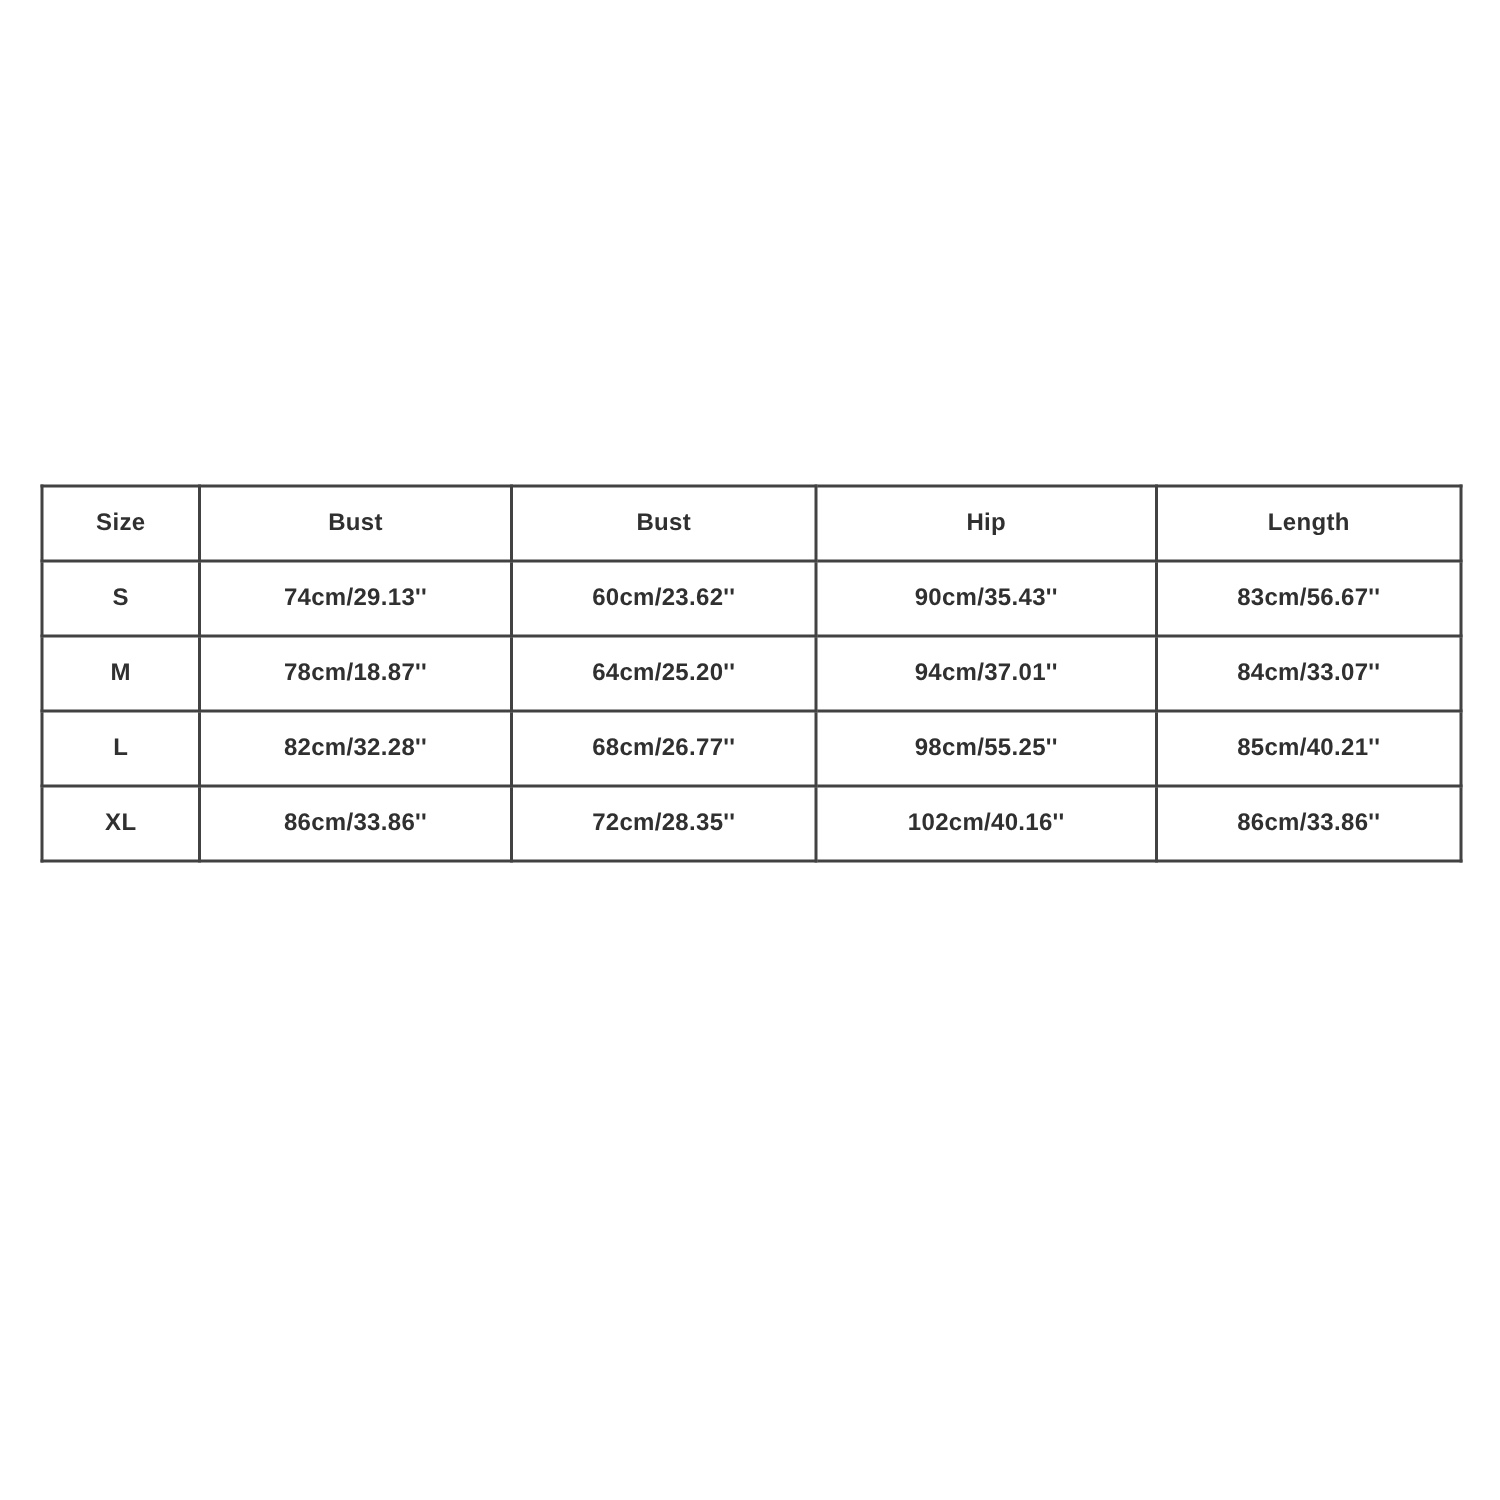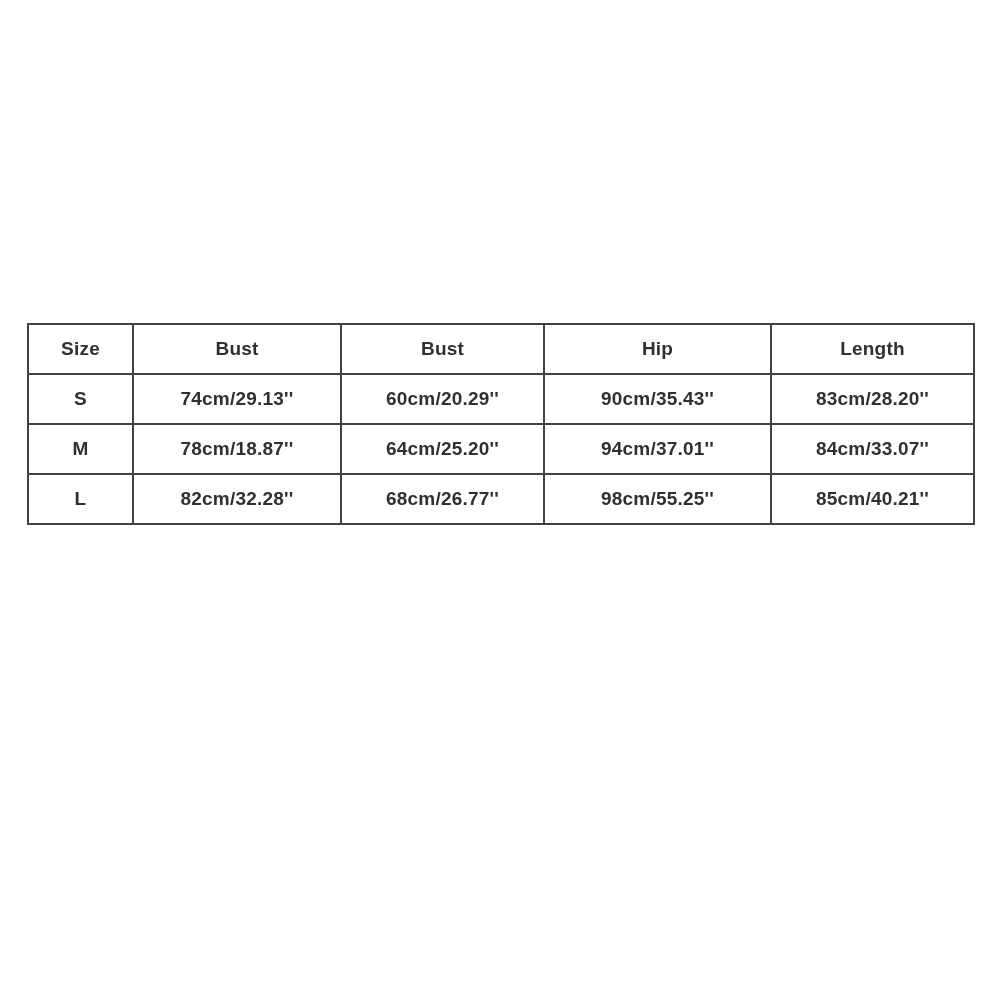--- a/index.html
+++ b/index.html
@@ -24,21 +24,21 @@
     border-collapse: collapse;
     table-layout: fixed;
     color: #303030;
   }
   table.size-chart th,
   table.size-chart td {
     border: 2px solid #424242;
     height: 48px;
     text-align: center;
     vertical-align: middle;
-    font-size: 19px;
+    font-size: 16px;
     font-weight: bold;
     color: #303030;
     letter-spacing: 0.2px;
     padding: 0;
   }
   col.c-size   { width: 105px; }
   col.c-bust   { width: 208px; }
   col.c-waist  { width: 203px; }
   col.c-hip    { width: 227px; }
   col.c-length { width: 203px; }
@@ -61,33 +61,40 @@
         <th>Bust</th>
         <th>Bust</th>
         <th>Hip</th>
         <th>Length</th>
       </tr>
     </thead>
     <tbody>
       <tr>
         <td>S</td>
         <td>74cm/29.13''</td>
-        <td>60cm/20.29''</td>
+        <td>60cm/23.62''</td>
         <td>90cm/35.43''</td>
-        <td>83cm/28.20''</td>
+        <td>83cm/56.67''</td>
       </tr>
       <tr>
         <td>M</td>
         <td>78cm/18.87''</td>
         <td>64cm/25.20''</td>
         <td>94cm/37.01''</td>
         <td>84cm/33.07''</td>
       </tr>
       <tr>
         <td>L</td>
         <td>82cm/32.28''</td>
         <td>68cm/26.77''</td>
         <td>98cm/55.25''</td>
         <td>85cm/40.21''</td>
       </tr>
+      <tr>
+        <td>XL</td>
+        <td>86cm/33.86''</td>
+        <td>72cm/28.35''</td>
+        <td>102cm/40.16''</td>
+        <td>86cm/33.86''</td>
+      </tr>
     </tbody>
   </table>
 </div>
 
 </body></html>

